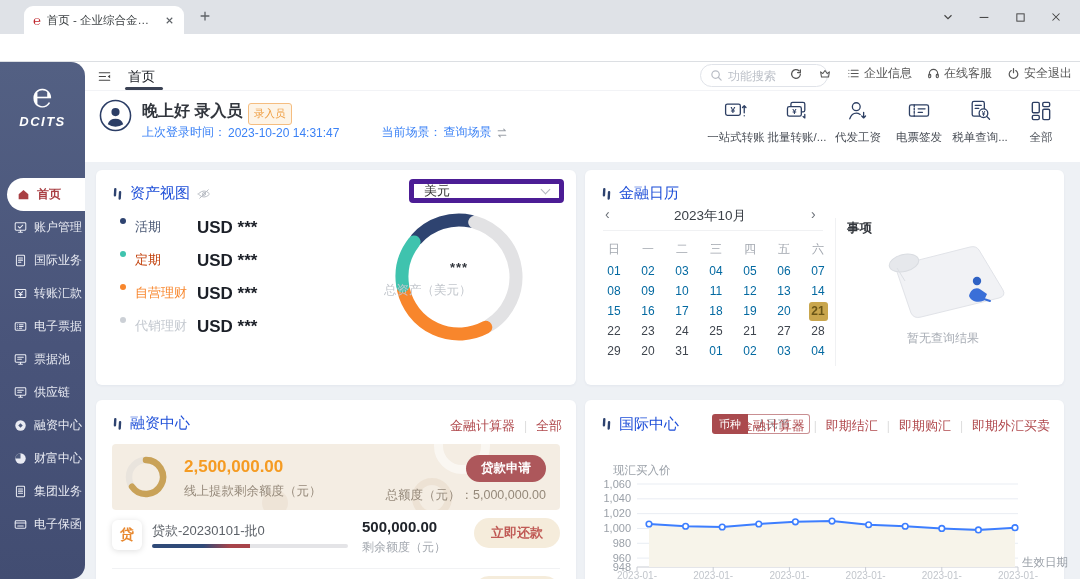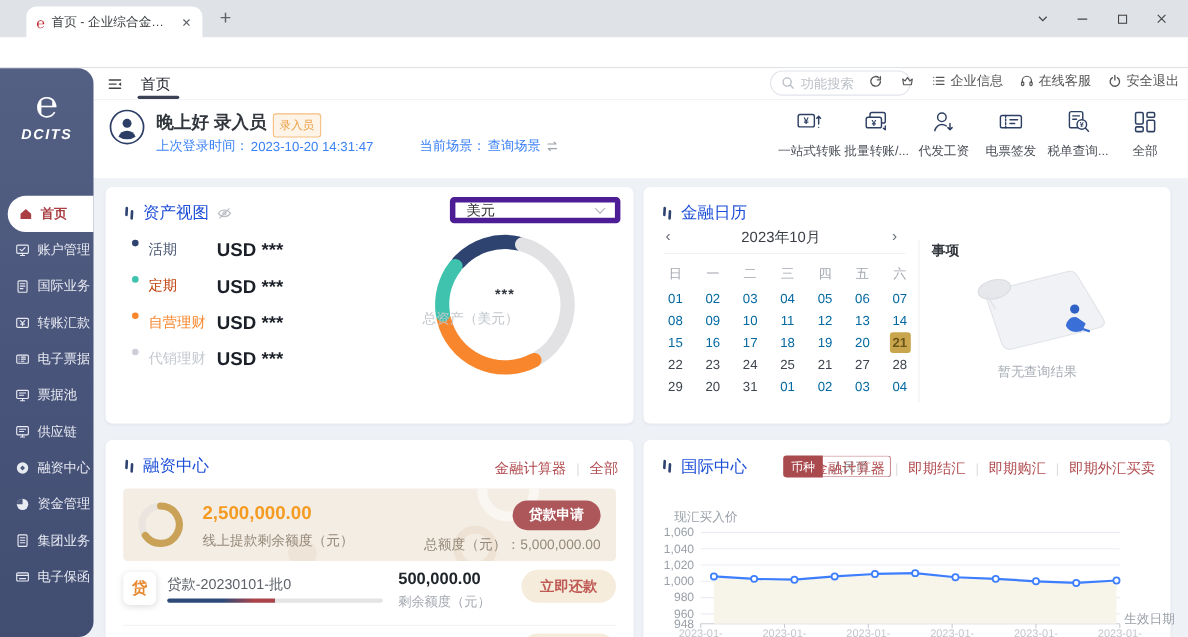--- a/index.html
+++ b/index.html
@@ -325,21 +325,21 @@
           </span>
           <span>融资中心</span>
         </div>
         <div class="side-item">
           <span class="sicon">
             <svg viewBox="0 0 14 14" width="13" height="13">
               <circle cx="7" cy="7" r="5.6" fill="currentColor"></circle>
               <path d="M7 7V1.4A5.6 5.6 0 0 0 1.4 7z" fill="#4d5a7d"></path>
             </svg>
           </span>
-          <span>资金管理</span>
+          <span>财富中心</span>
         </div>
         <div class="side-item">
           <span class="sicon">
             <svg viewBox="0 0 14 14" width="13" height="13" fill="none" stroke="currentColor" stroke-width="1.1" stroke-linecap="round" stroke-linejoin="round">
               <rect x="2.6" y="1.4" width="8.8" height="11.2" rx="1"></rect>
               <path d="M4.8 4.2h4.4M4.8 6.6h4.4M4.8 9h4.4"></path>
             </svg>
           </span>
           <span>集团业务</span>
         </div>

